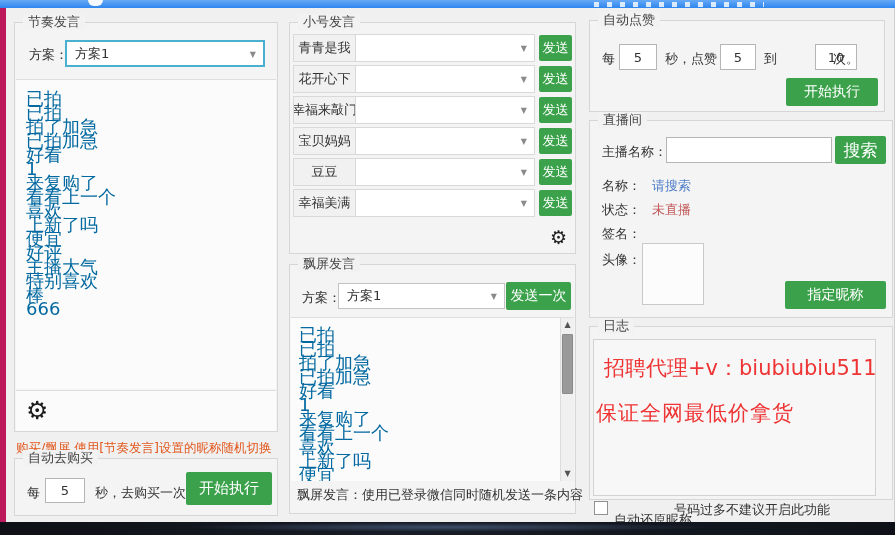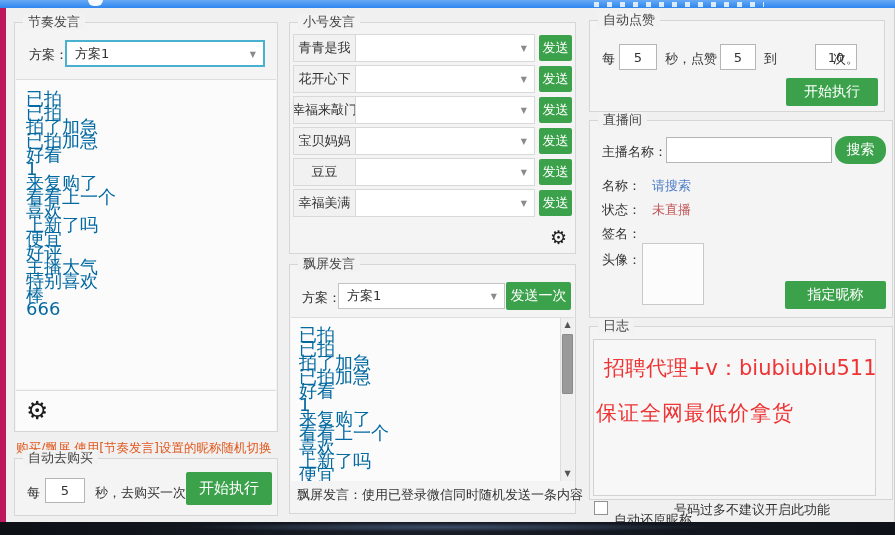--- a/index.html
+++ b/index.html
@@ -228,21 +228,21 @@
     <span class="field-label" style="left:174px;top:29px;">到</span>
     <input class="num-input" style="left: 200px; top: 23px; width: 42px; height: 26px; margin-left: 25px;" value="10">
     <span class="field-label" style="left:243px;top:29px;">次。</span>
     <button class="btn" style="right:6px;bottom:5px;width:92px;height:28px;font-size:14px;">开始执行</button>
   </div>
 
   <div class="groupbox" style="left:583px;top:112px;width:304px;height:198px;">
     <span class="group-title">直播间</span>
     <span class="field-label" style="left:12px;top:22px;">主播名称：</span>
     <input class="text-input" style="left: 76px; top: 16px; width: 166px; height: 26px; padding: 0px 6px;" value="">
-    <button class="btn" style="right:6px;top:15px;width:51px;height:28px;font-size:14px;border-radius:13px;">搜索</button>
+    <button class="btn" style="right:6px;top:15px;width:51px;height:28px;font-size:17px;">搜索</button>
     <span class="field-label" style="left:12px;top:56px;">名称：</span>
     <span class="field-label" style="left:62px;top:56px;color:var(--blue-link);">请搜索</span>
     <span class="field-label" style="left:12px;top:80px;">状态：</span>
     <span class="field-label" style="left:62px;top:80px;color:var(--status-red);">未直播</span>
     <span class="field-label" style="left:12px;top:104px;">签名：</span>
     <span class="field-label" style="left:12px;top:130px;">头像：</span>
     <div style="position:absolute;left:52px;top:122px;width:62px;height:62px;background:#fcfcfc;border:1px solid #c9c9c9;"></div>
     <button class="btn" style="right:6px;bottom:8px;width:101px;height:28px;font-size:14px;">指定昵称</button>
   </div>
 

